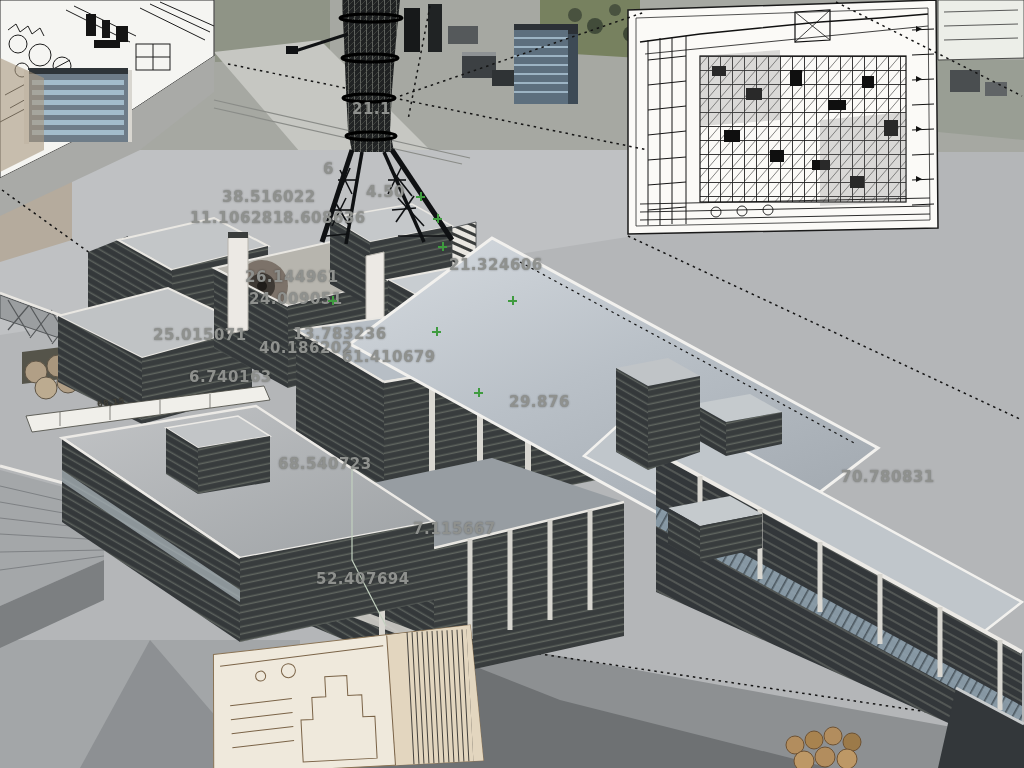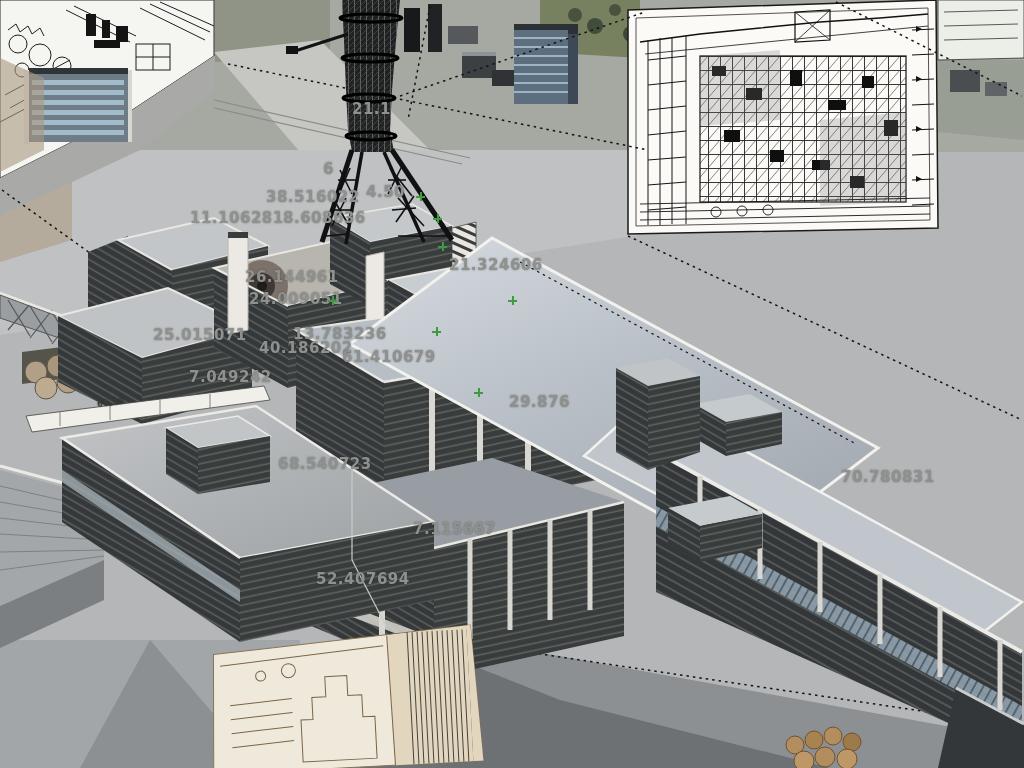--- a/index.html
+++ b/index.html
@@ -455,31 +455,31 @@
   <g>
     <polygon points="956,688 1024,724 1024,768 938,768" fill="#33373a"></polygon>
     <line x1="956" y1="688" x2="1024" y2="724" stroke="#c9cccd" stroke-width="3"></line>
   </g>
 </svg>
 
 <div id="annotations">
       <span class="meas-label" style="left: 352px; top: 100px;">21.1</span>
       <span class="meas-label" style="left: 366px; top: 144px; margin-top: 39px;">4.50</span>
       <span class="meas-label" style="left: 323px; top: 160px;">6</span>
-      <span class="meas-label" style="left: 222px; top: 188px; margin-left: 44px;">38.516022</span>
+      <span class="meas-label" style="left: 222px; top: 188px;">38.516022</span>
       <span class="meas-label" style="left: 190px; top: 209px;">11.106281</span>
       <span class="meas-label" style="left: 283px; top: 209px;">8.608636</span>
       <span class="meas-label" style="left: 449px; top: 256px;">21.324606</span>
       <span class="meas-label" style="left: 245px; top: 268px;">26.144961</span>
       <span class="meas-label" style="left: 237px; top: 290px; margin-left: 12px;">24.009051</span>
       <span class="meas-label" style="left: 153px; top: 326px;">25.015071</span>
       <span class="meas-label" style="left: 293px; top: 325px;">13.783236</span>
       <span class="meas-label" style="left: 259px; top: 339px;">40.186202</span>
       <span class="meas-label" style="left: 342px; top: 348px;">61.410679</span>
-      <span class="meas-label" style="left: 189px; top: 368px;">7.049242</span>
+      <span class="meas-label" style="left: 189px; top: 368px;">6.740163</span>
       <span class="meas-label" style="left: 509px; top: 393px;">29.876</span>
       <span class="meas-label" style="left: 254px; top: 455px; margin-left: 24px;">68.540723</span>
       <span class="meas-label" style="left: 413px; top: 520px;">7.115667</span>
       <span class="meas-label" style="left: 316px; top: 570px;">52.407694</span>
       <span class="meas-label" style="left: 841px; top: 468px;">70.780831</span>
       <span class="meas-label" style="left: 97px; top: 398px; font-size: 8px; color: rgb(63, 62, 54); transform: rotate(-7deg);">68,15</span>
       <span class="g-mark" style="left: 416px; top: 192px;"></span>
       <span class="g-mark" style="left: 433px; top: 214px;"></span>
       <span class="g-mark" style="left: 438px; top: 242px;"></span>
       <span class="g-mark" style="left: 328px; top: 296px;"></span>

